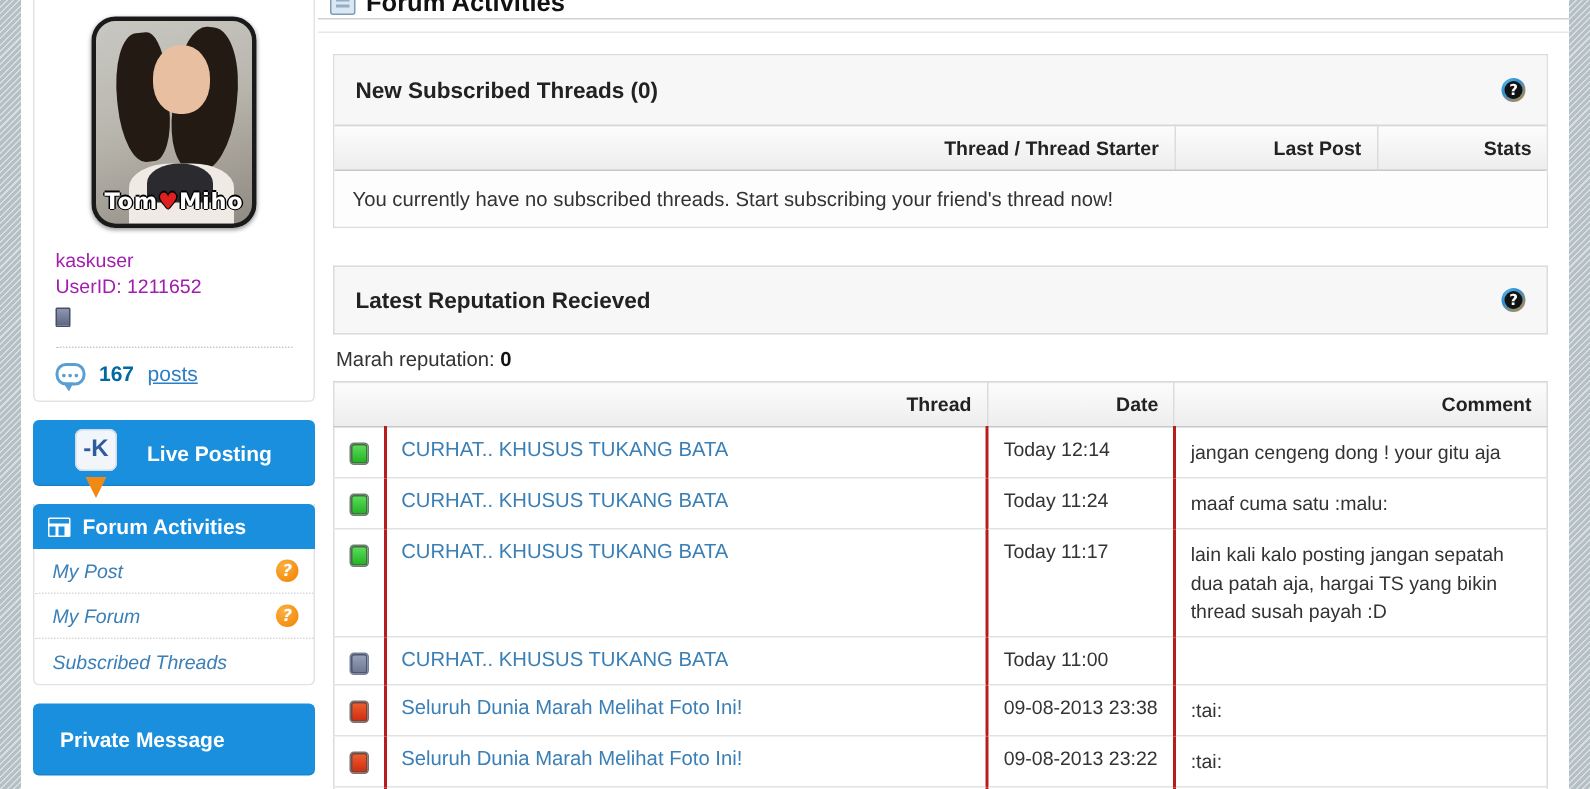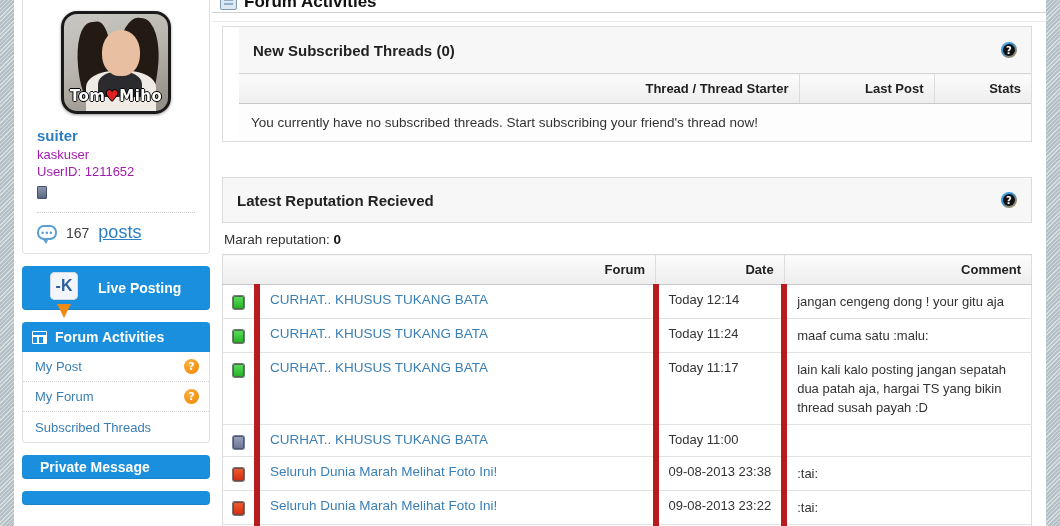--- a/index.html
+++ b/index.html
@@ -51,21 +51,21 @@
     border-top: none;
     border-radius: 0 0 4px 4px;
     padding: 0 0 0 0;
     margin-top: -1px;
   }
   .avatar-wrap {
     padding: 12px 0 6px 0;
     text-align: center;
   }
   .avatar {
-    width: 110px; height: 103px;
+    width: 110px; height: 141px;
     border-radius: 16px;
     border: 3px solid #1a1a1a;
     display: inline-block;
     position: relative;
     overflow: hidden;
     background: linear-gradient(160deg,#c8c8c2 0%, #b9b6ae 45%, #8f8a82 100%);
     box-shadow: 0 1px 3px rgba(0,0,0,.4);
   }
   
   .av-hair-l, .av-hair-r {
@@ -133,32 +133,32 @@
     left: 3px; bottom: -6px;
     width: 0; height: 0;
     border-left: 4px solid transparent;
     border-right: 3px solid transparent;
     border-top: 6px solid #5a9fd4;
   }
   .bubble-icon .dots {
     position: absolute; left: 2px; top: 4px;
     font-size: 9px; color: #5a9fd4; line-height: 4px; letter-spacing: 1px;
   }
-  .post-count { font-weight: normal; color: #404040; font-size: 14px; }
-  .post-word { color: #2c7fc4; font-size: 18px; text-decoration: underline; }
+  .post-count { font-weight: bold; color: #0369a1; font-size: 14px; }
+  .post-word { color: #2c7fc4; font-size: 14px; text-decoration: underline; }
 
   
   .nav-btn {
     margin-top: 12px;
     background: #1a8fdd;
     border-radius: 4px;
     color: #fff;
     font-weight: bold;
     font-size: 14px;
-    height: 24px;
+    height: 48px;
     display: flex;
     align-items: center;
     position: relative;
     box-shadow: inset 0 -1px 0 rgba(0,0,0,.08);
   }
   .nav-btn.live { padding-left: 76px; height: 44px; }
   .live-pin {
     position: absolute;
     left: 16px; top: -6px;
     width: 52px; height: 52px;
@@ -223,20 +223,21 @@
     box-shadow: 6px 0 0 #1a8fdd;
   }
   .nav-item {
     height: 30px;
     display: flex; align-items: center;
     justify-content: space-between;
     padding: 0 10px 0 12px;
     color: #3a7fb5;
     font-size: 13px;
     border-bottom: 1px dotted #d8d8d8;
+    font-style: italic;
   }
   .nav-item:last-child { border-bottom: none; text-align: center; }
   .badge-q {
     width: 15px; height: 15px; border-radius: 50%;
     background: radial-gradient(circle at 35% 30%, #fcb040, #f08100);
     color: #fff; font-size: 11px; font-weight: bold;
     display: flex; align-items: center; justify-content: center;
     font-family: "DejaVu Sans", sans-serif;
   }
 
@@ -318,21 +319,21 @@
     text-align: right;
     font-weight: bold;
     color: #222;
     padding: 7px 10px;
     height: 28px;
     font-size: 13px;
   }
   table.grid th:last-child { border-right: none; }
   table.grid td {
     border-bottom: 1px solid #e2e2e2;
-    border-right: 6px solid #b91c1c;
+    border-right: 2px solid #b91c1c;
     padding: 7px 10px;
     vertical-align: top;
     color: #333;
   }
   table.grid td:last-child { border-right: none; }
   table.grid tr:last-child td { border-bottom: none; }
 
   .empty-msg { padding: 11px 12px; color: #333; font-size: 13.5px; background:#fdfdfd;}
 
   .total-rep {
@@ -372,21 +373,20 @@
         <div class="avatar">
           <div class="av-hair-l"></div>
           <div class="av-hair-r"></div>
           <div class="av-body"></div>
           <div class="av-collar"></div>
           <div class="av-face"></div>
           <div class="av-caption"><span>Tom</span><span class="heart">♥</span><span>Miho</span></div>
         </div>
       </div>
       <div class="profile-info">
-        <div class="username">suiter</div>
         <div class="usertitle">kaskuser</div>
         <div class="userid">UserID: 1211652</div>
         <div class="rep-block"></div>
       </div>
       <div class="posts-row">
         <span class="bubble-icon">
             <span class="dots">•••</span>
           </span>
         <span class="post-count">167</span>
         <span class="post-word">posts</span>
@@ -431,21 +431,21 @@
 
   <div class="main">
 
     <div class="title-rule"></div>
     <div class="title-rule2"></div>
     <div class="main-title">
       <span class="t-ico"></span>
       <span>Forum Activities</span>
     </div>
 
-    <div class="panel" style="top:26px;padding-left:16px;">
+    <div class="panel" style="top:36px;">
       <div class="panel-head">
         <span>New Subscribed Threads (0)</span>
         <span class="help-icon">
             <span class="qm">?</span>
           </span>
       </div>
       <table class="grid">
         <thead>
           <tr>
             <th style="width:560px;">Thread / Thread Starter</th>
@@ -464,21 +464,21 @@
             <span class="qm">?</span>
           </span>
       </div>
       <div class="total-rep">
         <span>Marah reputation:</span>
         <b>0</b>
       </div>
       <table class="grid" style="border:1px solid #dcdcdc;border-bottom:none;">
         <thead>
           <tr>
-            <th colspan="2" style="width:438px;">Forum</th>
+            <th colspan="2" style="width:438px;">Thread</th>
             <th style="width:122px;">Date</th>
             <th>Comment</th>
           </tr>
         </thead>
         <tbody>
           <tr>
             <td class="icocell"><span class="st-ico st-green"></span></td>
             <td><span class="thread-link">CURHAT.. KHUSUS TUKANG BATA</span></td>
             <td class="datecell">Today 12:14</td>
             <td class="cmt">jangan cengeng dong ! your gitu aja</td>

